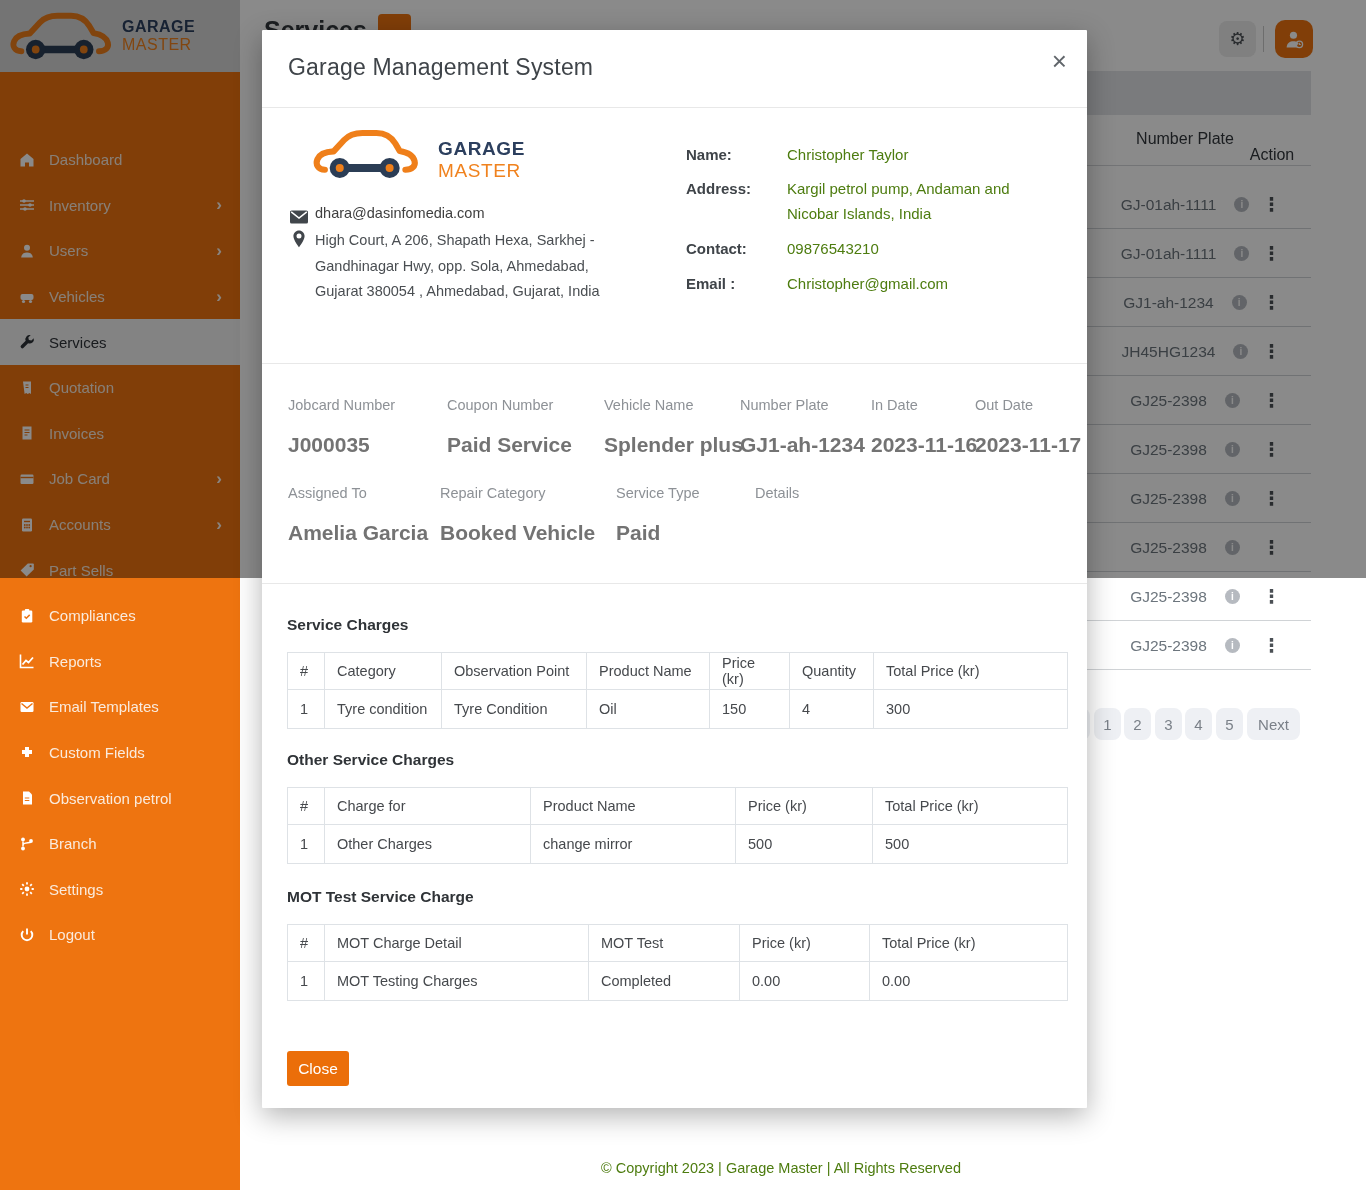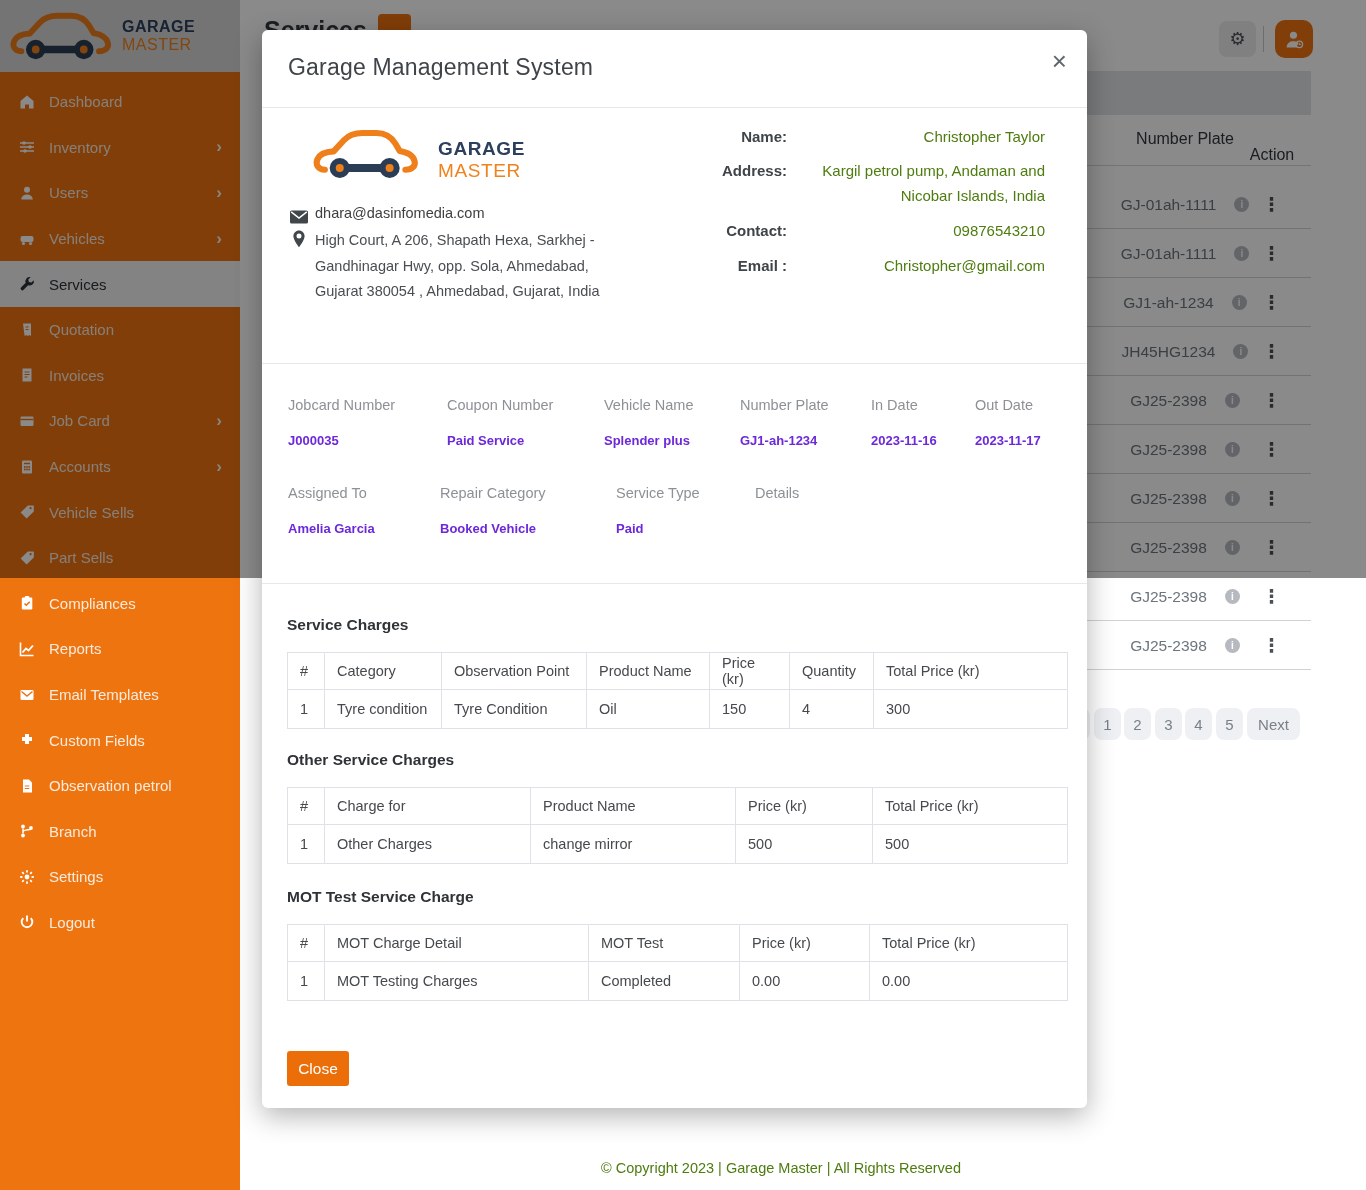--- a/index.html
+++ b/index.html
@@ -6,21 +6,21 @@
   html,body { width:1366px; height:1190px; }
   body { font-family:"Liberation Sans","DejaVu Sans",sans-serif; background:#fff; position:relative; overflow:hidden; }
 
   
   .sidebar { position:absolute; left:0; top:0; width:240px; height:1190px; background:#EE7410; z-index:1; }
   .logo-band { height:72px; background:#D7D7D7; display:flex; align-items:center; padding:0 10px 0 8px; }
   .logo-band svg { flex:0 0 auto; }
   .logo-txt { margin-left:8px; line-height:18px; }
   .logo-txt .lg1 { font-size:16px; font-weight:bold; color:#2C3F5E; letter-spacing:.5px; }
   .logo-txt .lg2 { font-size:16px; color:#F0821E; letter-spacing:.5px; }
-  .menu { padding-top:7px; }
+  .menu { padding-top:25px;margin-top:40px; }
   .mi { display:flex; align-items:center; height:45.6px; padding:0 18px 0 17px; color:#FAEBDD; font-size:15px; cursor:pointer; }
   .mi .ic { width:20px; margin-right:12px; display:inline-flex; justify-content:center; }
   .mi .chev { margin-left:auto; font-size:17px; font-weight:bold; color:rgba(255,255,255,.92); }
   .mi.active { background:#F2F2F2; color:#2E3238; }
   .mi.active .ic svg path, .mi.active .ic svg circle, .mi.active .ic svg rect { fill:#2E3238; }
 
   
   .content { position:absolute; left:240px; top:0; width:1126px; height:1190px; background:#fff; z-index:1; }
   .page-title { position:absolute; left:24px; top:16px; font-size:25px; font-weight:600; color:#33383D; }
   .count-badge { position:absolute; left:138px; top:14px; width:33px; height:26px; background:#EE7410; border-radius:4px; }
@@ -33,39 +33,39 @@
   .bg-th-action { position:absolute; left:978px; top:15px; width:60px; text-align:center;margin-top:16px; }
   .bg-row { position:absolute; left:24px; width:1047px; height:49px; border-bottom:1px solid #D0D3D6; }
   .plate-box { position:absolute; left:846px; top:0; width:150px; height:49px; display:flex; align-items:center; justify-content:center; gap:18px; font-size:15.5px; color:#6C757D; }
   .info { width:15px; height:15px; border-radius:50%; background:#B6BAC0; color:#fff; font-size:10px; font-weight:bold; display:inline-flex; align-items:center; justify-content:center; cursor:pointer; }
   .dots-box { position:absolute; left:978px; top:0; width:60px; height:49px; display:flex; align-items:center; justify-content:center; font-size:19px; font-weight:bold; color:#4B5055; cursor:pointer; letter-spacing:1px; }
   .pg-btn { position:absolute; top:708px; height:32px; background:#EEF0F4; border:none; border-radius:8px; color:#7A8088; font-size:15px; font-family:inherit; cursor:pointer; }
   .footer { position:absolute; left:0; top:1160px; width:1082px; text-align:center; font-size:14.5px; color:#4d7c0f; }
 
   
   .backdrop { position:absolute; left:0; top:0; width:1366px; height:578px; background:rgba(0,0,0,0.46); z-index:40; }
-  .modal { position:absolute; left:262px; top:30px; width:825px; height:1078px; background:#fff; border-radius:6px; box-shadow:0 8px 28px rgba(0,0,0,.30); z-index:50;text-decoration:underline; }
+  .modal { position:absolute; left:262px; top:30px; width:825px; height:1078px; background:#fff; border-radius:1px; box-shadow:0 8px 28px rgba(0,0,0,.30); z-index:50;text-decoration:underline; }
   .m-title { position:absolute; left:26px; top:24px; font-size:23px; font-weight:500; color:#3F4449; letter-spacing:.2px; }
   .m-close { position:absolute; right:20px; top:18px; font-size:26px; color:#61666B; cursor:pointer; line-height:1; }
   .m-hr { position:absolute; left:0; width:100%; height:1px; background:#E8E8E8; }
   .m-logo-svg { position:absolute; left:41px; top:96px; }
   .m-logo-txt { position:absolute; left:176px; top:108px; line-height:22px; }
   .m-logo-txt .lg1 { font-size:19px; font-weight:bold; color:#2C3F5E; letter-spacing:.6px; }
   .m-logo-txt .lg2 { font-size:19px; color:#F0821E; letter-spacing:.6px; }
   .m-email-ic { position:absolute; left:28px; top:180px; }
   .m-email { position:absolute; left:53px; top:175px; font-size:14.5px; color:#404040; }
   .m-pin-ic { position:absolute; left:30px; top:200px; }
   .m-addr { position:absolute; left:53px; top:198px; width:340px; font-size:14.5px; color:#4A4E52; line-height:25.5px; }
-  .cust { position:absolute; left:424px; top:94px; width:380px;text-align:right; }
+  .cust { position:absolute; left:424px; top:112px; width:380px; }
   .crow { display:flex; line-height:25px; font-size:15px; }
   .crow .cl { width:101px; font-weight:bold; color:#3F4449; flex:0 0 auto; }
   .crow .cv { color:#4d7c0f; width:258px; }
   .jrow { position:absolute; left:26px; display:flex; white-space:nowrap; }
   .jl { font-size:14.5px; color:#8D9196; }
-  .jv { font-size:13px; font-weight:bold; color:#6d28d9; }
+  .jv { font-size:21px; font-weight:bold; color:#737373; }
   .sec-title { position:absolute; left:25px; font-size:15.5px; font-weight:bold; color:#2F3337; }
   .mtab { position:absolute; left:25px; width:780px; border-collapse:collapse; table-layout:fixed; }
   .mtab th, .mtab td { border:1px solid #DEE2E6; font-weight:normal; text-align:left; padding:0 12px; font-size:14.5px; color:#46494D; }
   .mtab th { height:37px; }
   .mtab td { height:39px; }
   .close-btn { position:absolute; left:25px; top:1021px; width:62px; height:35px; background:#EB6E09; color:#fff; border:none; border-radius:3px; font-size:15.5px; font-family:inherit; cursor:pointer; }
 </style>
 </head>
 <body>
 
@@ -172,29 +172,20 @@
               <circle cx="8" cy="8" r=".9"></circle>
               <circle cx="10.2" cy="8" r=".9"></circle>
               <circle cx="5.8" cy="10.5" r=".9"></circle>
               <circle cx="8" cy="10.5" r=".9"></circle>
               <circle cx="10.2" cy="10.5" r=".9"></circle>
             </g>
           </svg>
         </span>
       <span>Accounts</span>
       <span class="chev">›</span>
-    </div>
-    <div class="mi">
-      <span class="ic">
-          <svg width="16" height="16" viewBox="0 0 16 16" fill="#fff">
-            <path d="M8.8 1.5H14a.8.8 0 0 1 .8.8V7.4L7.6 14.6 1.6 8.6z"></path>
-            <circle cx="11.6" cy="4.2" r="1.1" fill="#EE7410"></circle>
-          </svg>
-        </span>
-      <span>Vehicle Sells</span>
     </div>
     <div class="mi">
       <span class="ic">
           <svg width="16" height="16" viewBox="0 0 16 16" fill="#fff">
             <path d="M8.8 1.5H14a.8.8 0 0 1 .8.8V7.4L7.6 14.6 1.6 8.6z"></path>
             <circle cx="11.6" cy="4.2" r="1.1" fill="#EE7410"></circle>
           </svg>
         </span>
       <span>Part Sells</span>
     </div>

